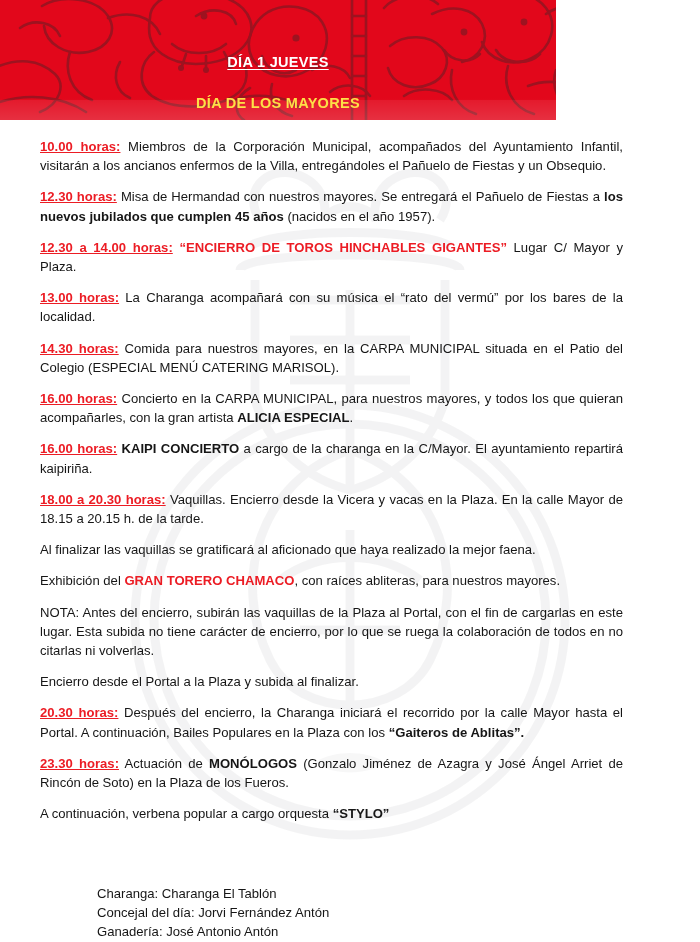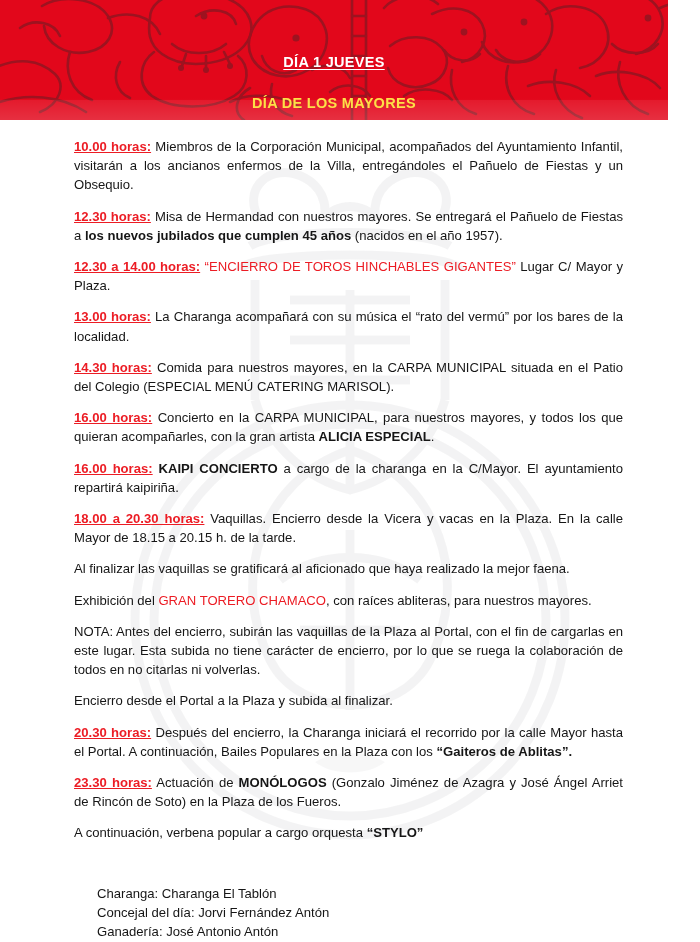--- a/index.html
+++ b/index.html
@@ -11,21 +11,21 @@
     width: 700px; height: 942px;
     position: relative;
     overflow: hidden;
     font-family: "Liberation Sans", sans-serif;
     color: #1a1a1a;
   }
 
   
   .banner {
     position: relative;
-    width: 668px;
+    width: 556px;
     height: 120px;
     background: #e2071b;
     overflow: hidden;
   }
   .banner-art {
     position: absolute;
     inset: 0;
     width: 700px;
     height: 120px;
   }
@@ -72,42 +72,42 @@
     height: 760px;
     z-index: 0;
     opacity: 0.5;
     pointer-events: none;
   }
 
   
   .content {
     position: relative;
     z-index: 2;
-    padding: 0 77px 0 74px;
+    padding: 0 77px 0 40px;
     padding-top: 17px;
   }
   .entry {
     font-size: 13.1px;
     line-height: 19.2px;
     text-align: justify;
     text-justify: inter-word;
     margin: 0 0 12px 0;
     color: #161616;
   }
   .entry:last-child { margin-bottom: 0; }
 
   .time {
     color: #ec1c24;
     font-weight: bold;
     text-decoration: underline;
     text-underline-offset: 1px;
   }
   .redbold {
     color: #ec1c24;
-    font-weight: normal;
+    font-weight: bold;
   }
   b, .bold { font-weight: bold; }
 
   
   .footer {
     position: absolute;
     left: 97px;
     top: 884px;
     z-index: 2;
     font-size: 13.1px;

